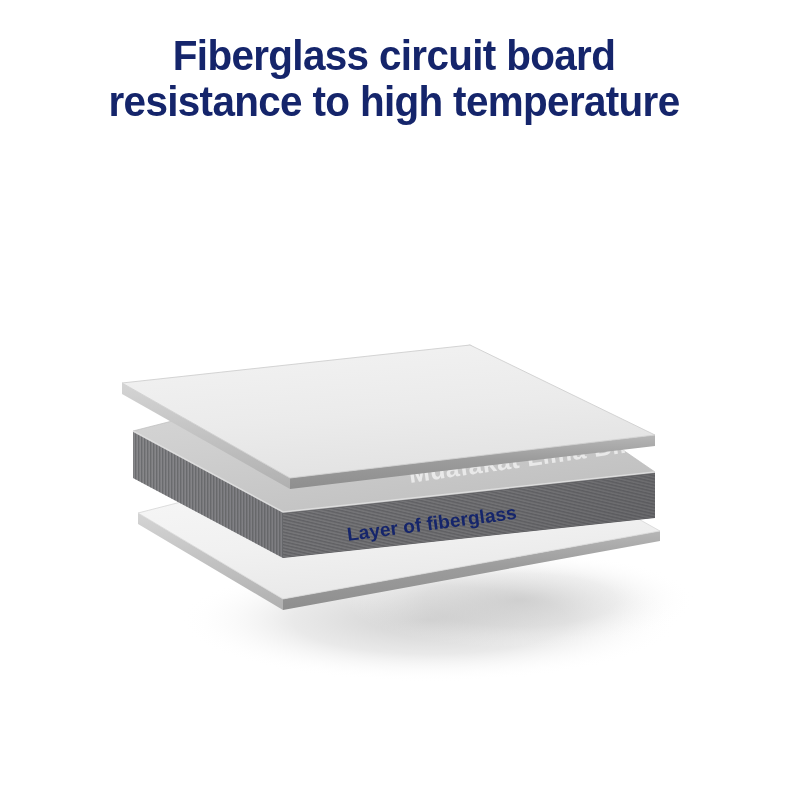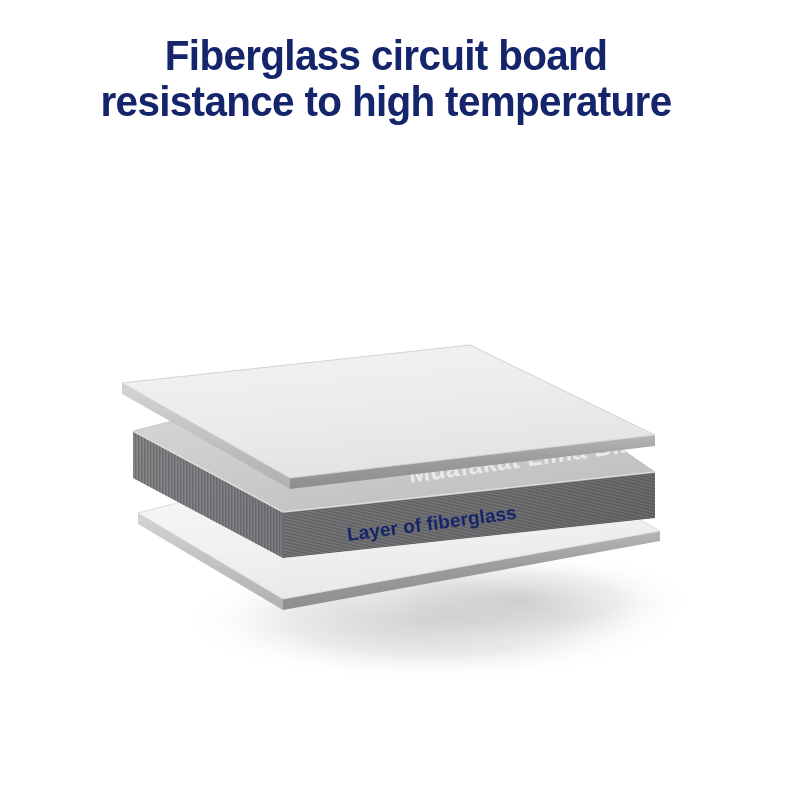--- a/index.html
+++ b/index.html
@@ -16,21 +16,21 @@
   }
   #stage {
     position: relative;
     width: 800px;
     height: 800px;
     background: #ffffff;
   }
   
   #title-block {
     position: absolute;
-    left: 4px;
+    left: 12px;
     top: 32px;
     width: 748px;
     text-align: center;
     line-height: 1.08;
     user-select: none;
     padding-left: 8px;
   }
   .title-line {
     display: block;
     color: #15256b;

